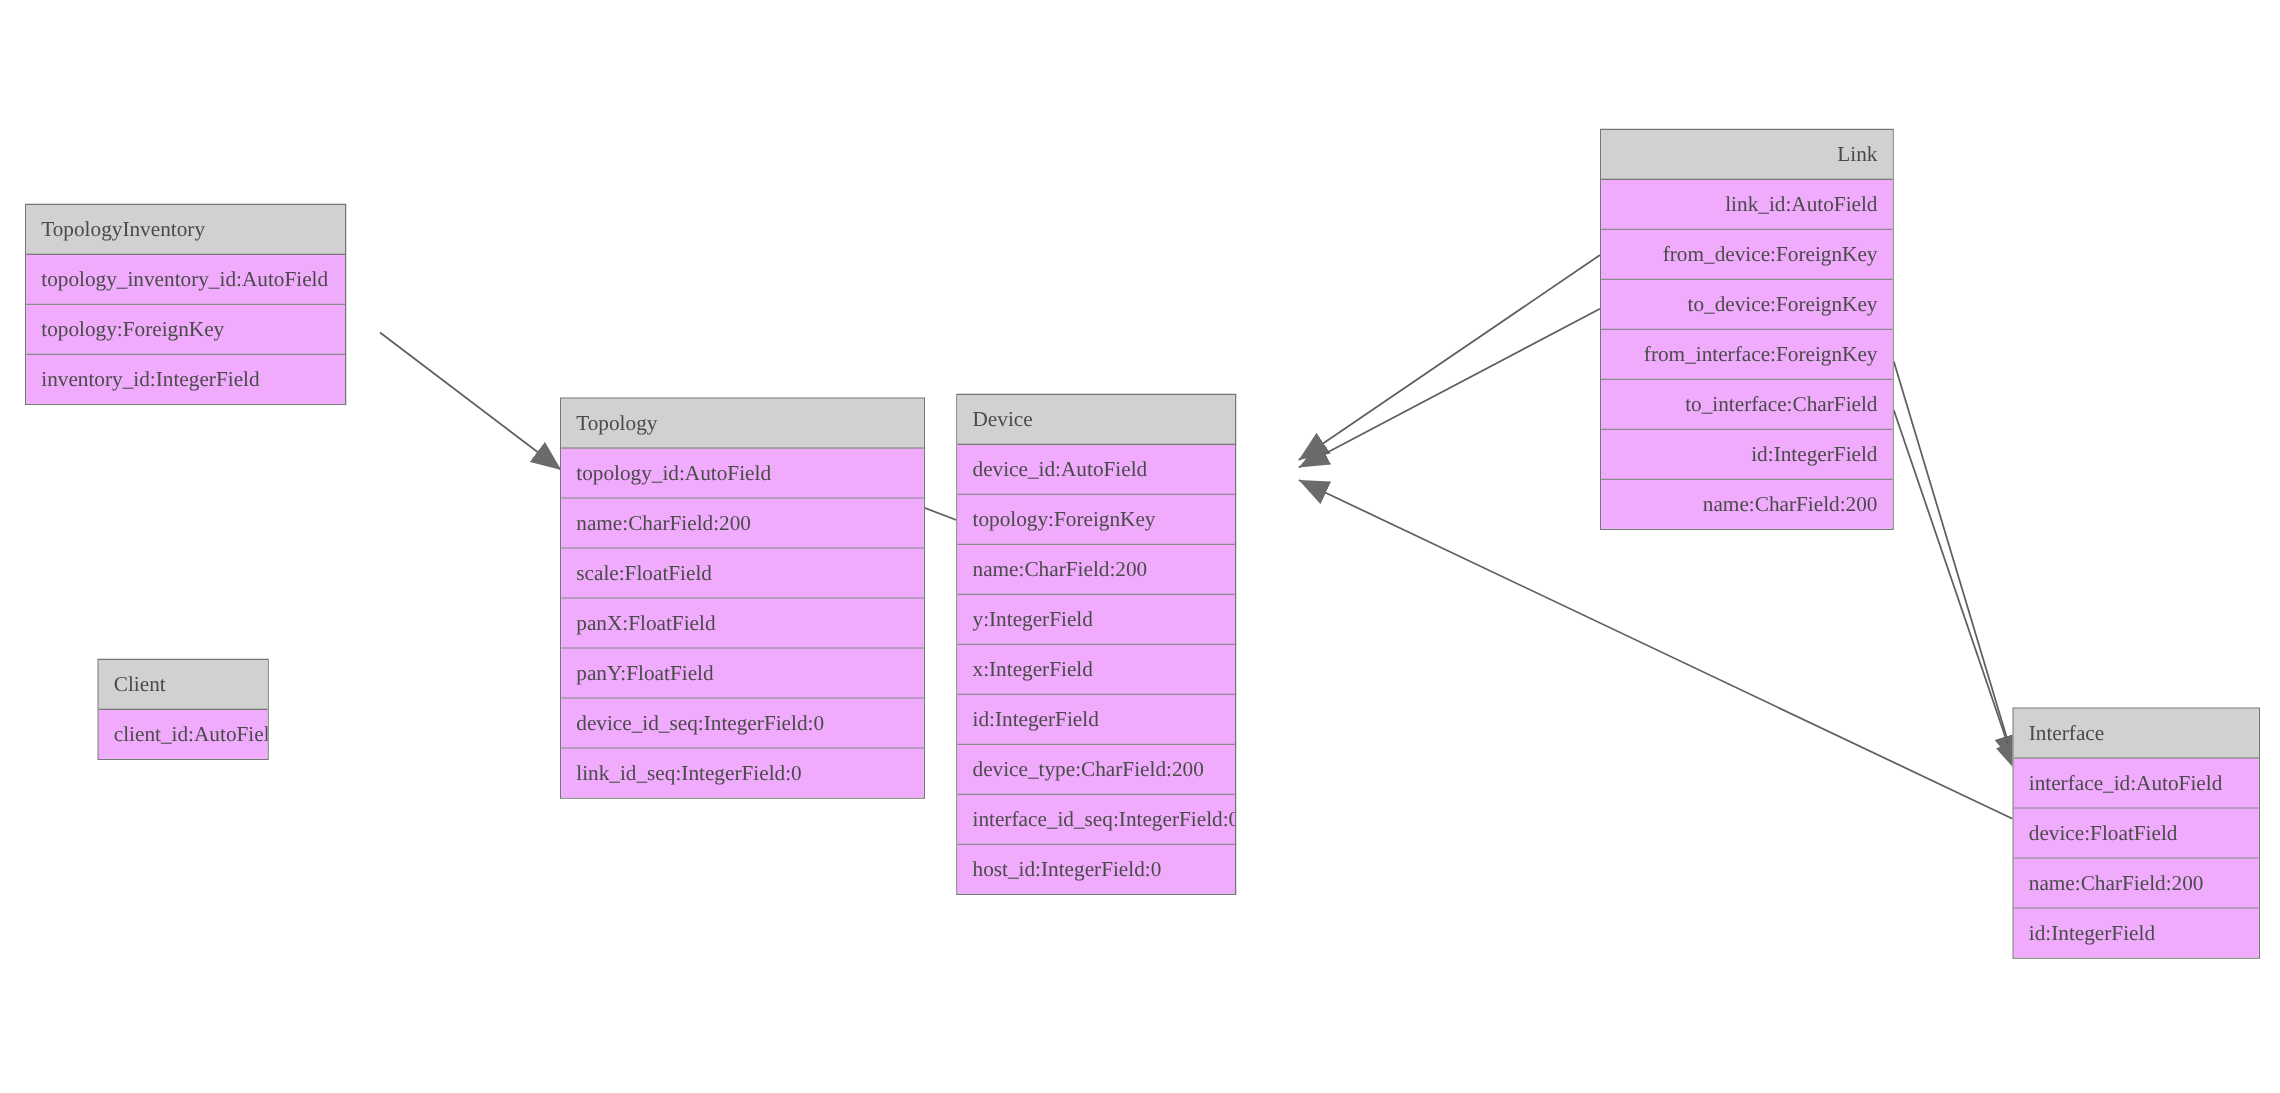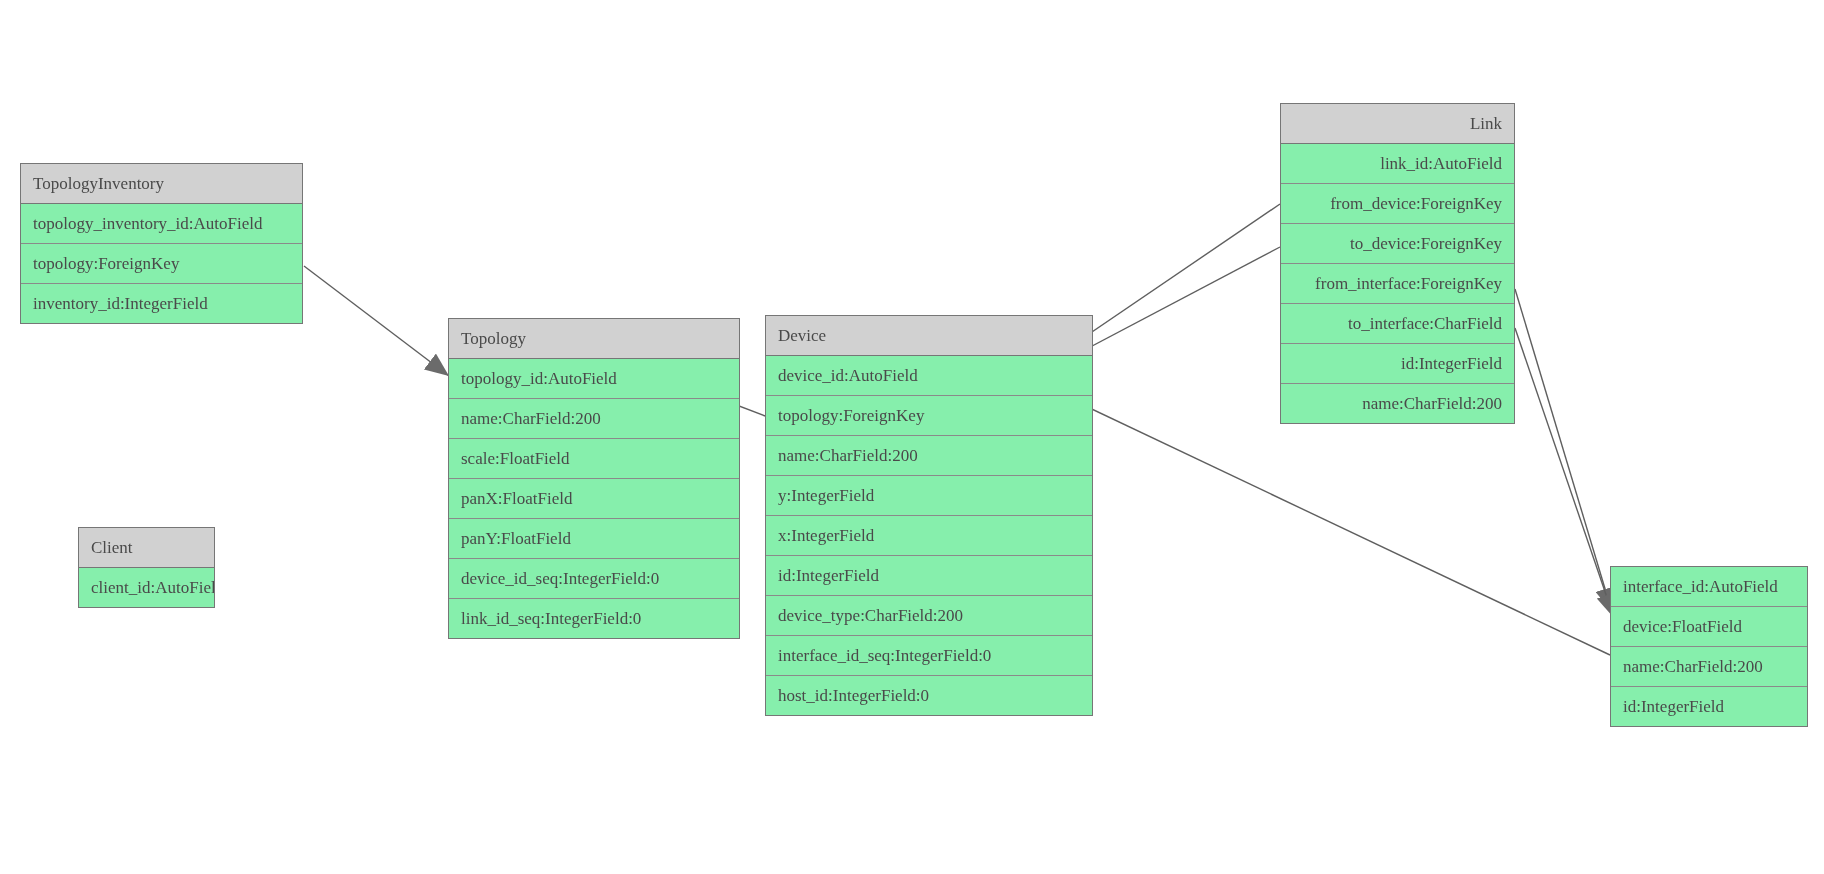--- a/index.html
+++ b/index.html
@@ -38,21 +38,21 @@
     background: #d1d1d1;
     border-bottom: 1px solid #767676;
     white-space: nowrap;
     overflow: hidden;
   }
   .entity-row {
     height: 39px;
     line-height: 39px;
     padding: 0 12px;
     border-bottom: 1px solid #8a8a8a;
-    background: #86efac;
+    background: #f0abfc;
     white-space: nowrap;
     overflow: hidden;
   }
   .entity-row:last-child {
     border-bottom: none;
   }
 </style>
 </head>
 <body>
 
@@ -64,41 +64,41 @@
         </marker>
       </defs>
       <line x1="304" y1="266" x2="449" y2="376" stroke="#5f5f5f" stroke-width="1.4" marker-end="url(#arrowhead)"></line>
       <line x1="765" y1="416" x2="705" y2="393" stroke="#5f5f5f" stroke-width="1.4" marker-end="url(#arrowhead)"></line>
       <line x1="1280" y1="204" x2="1039" y2="368" stroke="#5f5f5f" stroke-width="1.4" marker-end="url(#arrowhead)"></line>
       <line x1="1280" y1="247" x2="1039" y2="374" stroke="#5f5f5f" stroke-width="1.4" marker-end="url(#arrowhead)"></line>
       <line x1="1610" y1="655" x2="1039" y2="384" stroke="#5f5f5f" stroke-width="1.4" marker-end="url(#arrowhead)"></line>
       <line x1="1515" y1="289" x2="1612" y2="612" stroke="#5f5f5f" stroke-width="1.4" marker-end="url(#arrowhead)"></line>
       <line x1="1515" y1="328" x2="1614" y2="618" stroke="#5f5f5f" stroke-width="1.4" marker-end="url(#arrowhead)"></line>
     </svg>
-<div class="entity" style="left: 20px; top: 163px; width: 283px;">
+<div class="entity" style="left: 20px; top: 163px; width: 257px;">
       <div class="entity-header">TopologyInventory</div>
       <div class="entity-row">topology_inventory_id:AutoField</div>
       <div class="entity-row">topology:ForeignKey</div>
       <div class="entity-row">inventory_id:IntegerField</div>
     </div>
     <div class="entity" style="left: 448px; top: 318px; width: 292px;">
       <div class="entity-header">Topology</div>
       <div class="entity-row">topology_id:AutoField</div>
       <div class="entity-row">name:CharField:200</div>
       <div class="entity-row">scale:FloatField</div>
       <div class="entity-row">panX:FloatField</div>
       <div class="entity-row">panY:FloatField</div>
       <div class="entity-row">device_id_seq:IntegerField:0</div>
       <div class="entity-row">link_id_seq:IntegerField:0</div>
     </div>
     <div class="entity" style="left: 78px; top: 527px; width: 137px;">
       <div class="entity-header">Client</div>
       <div class="entity-row">client_id:AutoField</div>
     </div>
-    <div class="entity" style="left: 765px; top: 315px; width: 328px;">
+    <div class="entity" style="left: 765px; top: 315px; width: 224px;">
       <div class="entity-header">Device</div>
       <div class="entity-row">device_id:AutoField</div>
       <div class="entity-row">topology:ForeignKey</div>
       <div class="entity-row">name:CharField:200</div>
       <div class="entity-row">y:IntegerField</div>
       <div class="entity-row">x:IntegerField</div>
       <div class="entity-row">id:IntegerField</div>
       <div class="entity-row">device_type:CharField:200</div>
       <div class="entity-row">interface_id_seq:IntegerField:0</div>
       <div class="entity-row">host_id:IntegerField:0</div>
@@ -107,18 +107,19 @@
       <div class="entity-header">Link</div>
       <div class="entity-row">link_id:AutoField</div>
       <div class="entity-row">from_device:ForeignKey</div>
       <div class="entity-row">to_device:ForeignKey</div>
       <div class="entity-row">from_interface:ForeignKey</div>
       <div class="entity-row">to_interface:CharField</div>
       <div class="entity-row">id:IntegerField</div>
       <div class="entity-row">name:CharField:200</div>
     </div>
     <div class="entity" style="left: 1610px; top: 566px; width: 198px;">
+      <div class="entity-header">Interface</div>
       <div class="entity-row">interface_id:AutoField</div>
       <div class="entity-row">device:FloatField</div>
       <div class="entity-row">name:CharField:200</div>
       <div class="entity-row">id:IntegerField</div>
     </div>
   </div>
 
 </body></html>

